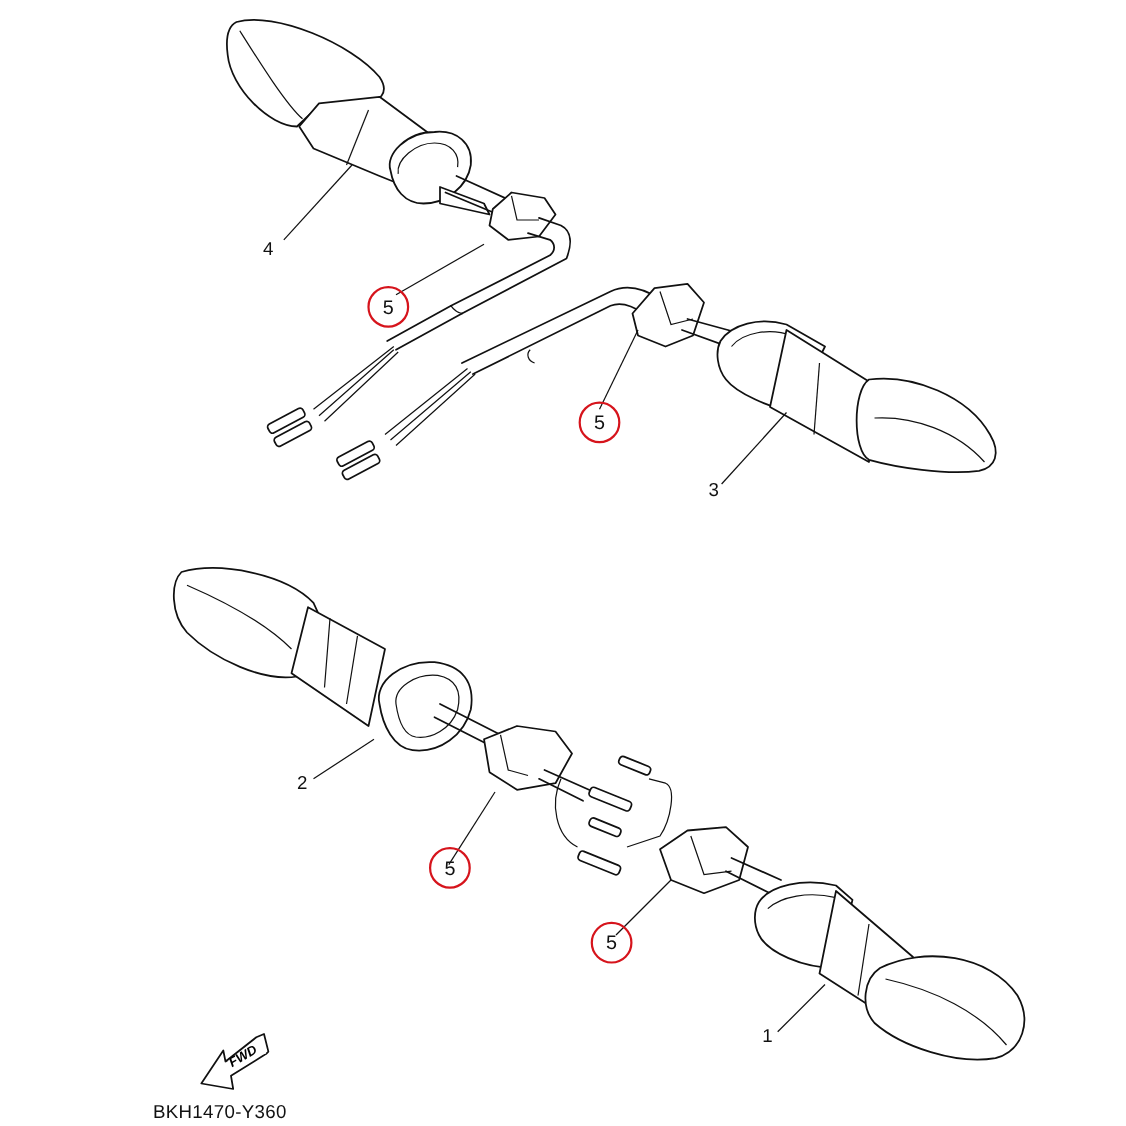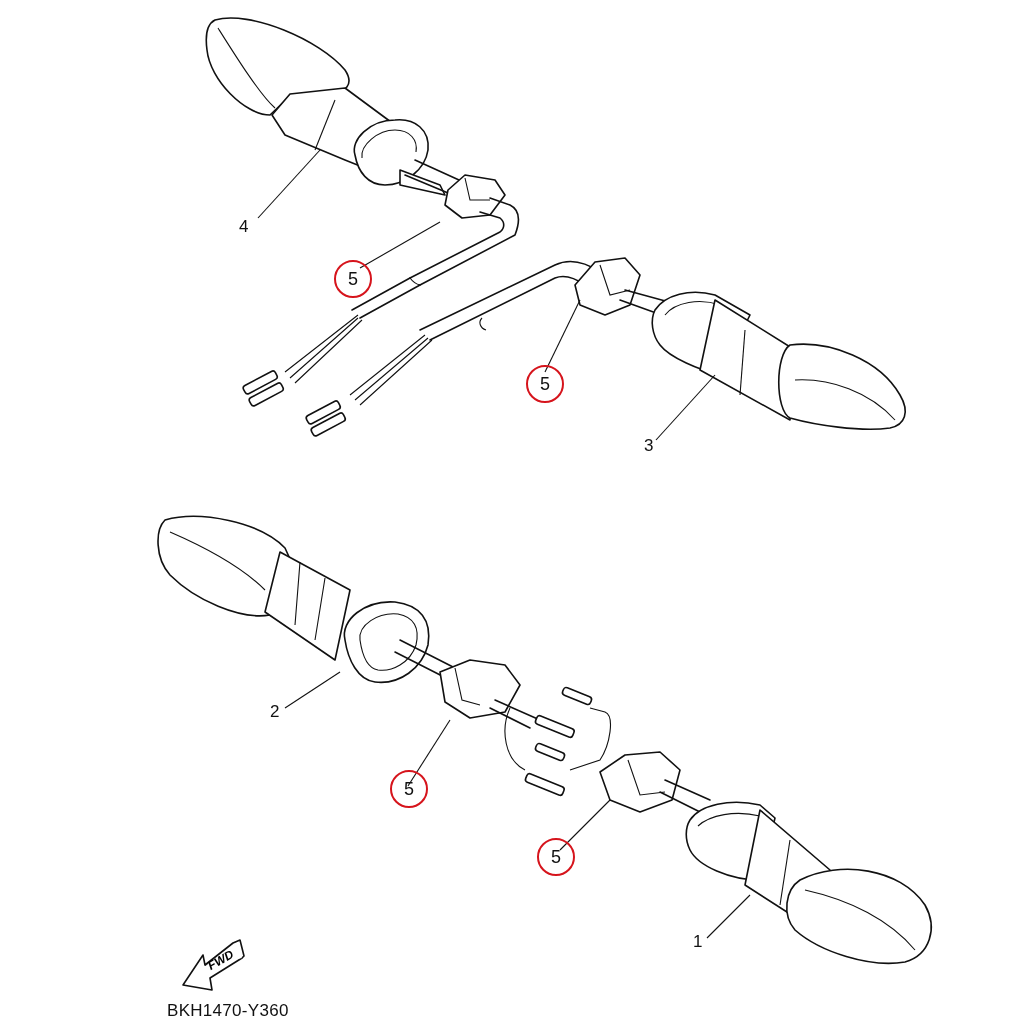--- a/index.html
+++ b/index.html
@@ -3,21 +3,21 @@
 <meta charset="utf-8">
 <style>
   html, body { margin:0; padding:0; background:#ffffff; }
   body { width:1024px; height:1024px; position:relative; overflow:hidden; font-family:"Liberation Sans", sans-serif; }
   svg.diagram { position:absolute; left:0; top:0; width:1024px; height:1024px; }
   .ln { fill:none; stroke:#111; stroke-width:1.6; stroke-linejoin:round; stroke-linecap:round; }
   .thin { fill:none; stroke:#111; stroke-width:1.1; }
   .body { fill:#fff; stroke:#111; stroke-width:1.6; stroke-linejoin:round; }
   .label { position:absolute; font-size:17px; color:#111; line-height:1; }
   .callout { position:absolute; width:38px; height:38px; border:2.5px solid #d6141c; border-radius:50%; box-sizing:border-box; display:flex; align-items:center; justify-content:center; font-size:18px; color:#111; }
-  .code { position:absolute; left:167px; top:1001px; font-size:17px; color:#111; letter-spacing:0.3px; }
+  .code { position:absolute; left:139px; top:1001px; font-size:17px; color:#111; letter-spacing:0.3px; }
 </style>
 </head>
 <body>
 
 <svg class="diagram" viewBox="0 0 1024 1024">
 
   <g>
     <path class="body" d="M215,20 C250,10 320,40 345,70 C355,85 345,92 330,95 L290,96 L270,115 C245,115 210,80 207,50 C205,35 207,24 215,20 Z"></path>
     <path class="thin" d="M218,28 C235,55 260,95 275,108"></path>
     <path class="body" d="M272,115 L290,94 L345,88 L395,125 L370,170 L345,160 L285,135 Z"></path>

